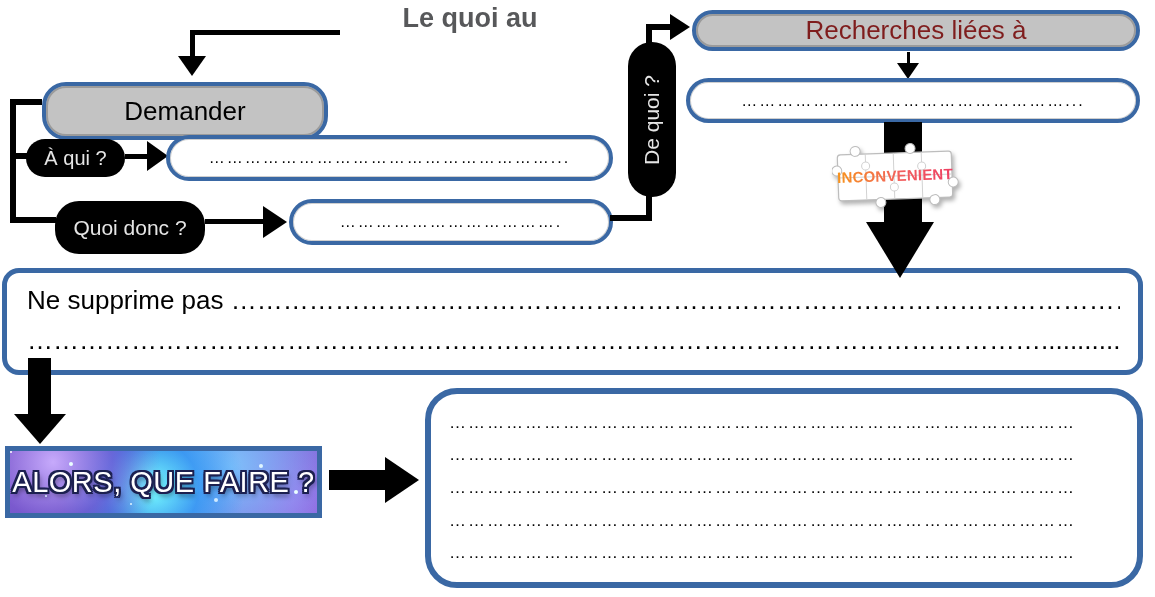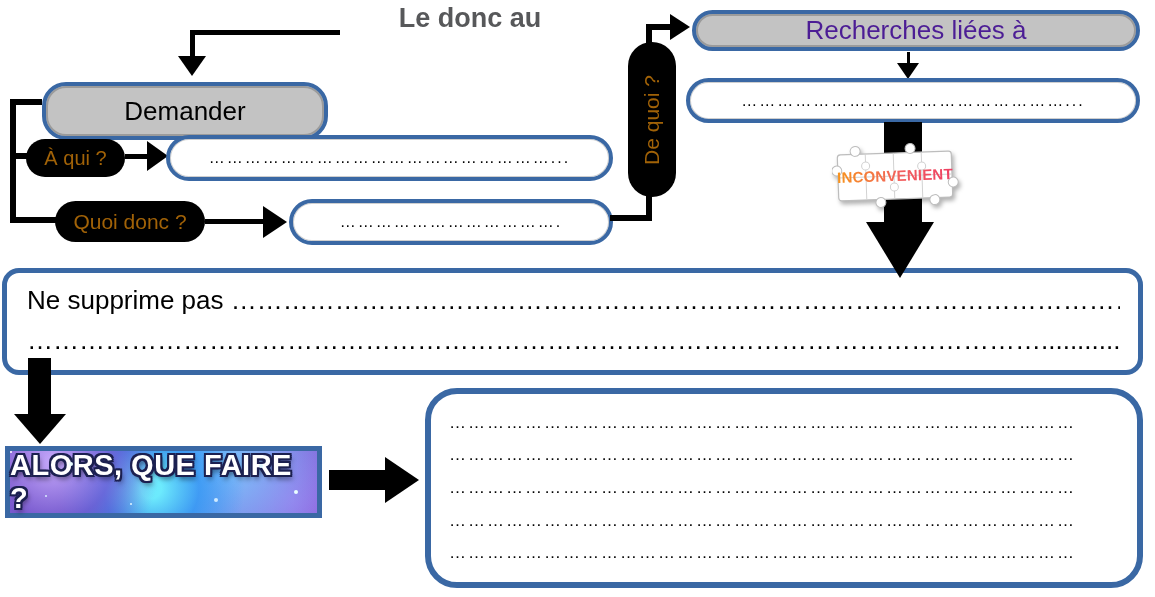--- a/index.html
+++ b/index.html
@@ -5,39 +5,39 @@
   * { margin:0; padding:0; box-sizing:border-box; }
   html,body { background:#fff; }
   body { font-family:"Liberation Sans", sans-serif; }
   #canvas {
     position:relative; width:1155px; height:597px; background:#fff; overflow:hidden;
   }
   .abs { position:absolute; }
   .connector { position:absolute; background:#000; }
   .arrowhead { position:absolute; width:0; height:0; }
   .pill-black {
-    position:absolute; background:#000; color:#a16207; border-radius:24px;
+    position:absolute; background:#000; color:#e5e5e5; border-radius:24px;
     display:flex; align-items:center; justify-content:center;
   }
   .node {
     position:absolute; border:4px solid #3a68a4; border-radius:24px; background:#fff;
     display:flex; align-items:center; justify-content:center;
   }
   .node.gray { background:#c3c3c3; box-shadow: inset 0 0 0 2px #9b9b9b; }
   .node.white { box-shadow: inset 0 0 0 1px #cfcfcf; }
   .dots { font-size:16px; letter-spacing:2px; white-space:nowrap; overflow:hidden; color:#000; text-align:center; }
   #title { left:270px; top:4px; width:400px; text-align:center; font-weight:bold;
            font-size:27px; line-height:1.07; color:#57585a; }
   #demander { left:42px; top:82px; width:286px; height:58px; font-size:26px; color:#000; }
-  #recherches { left:692px; top:10px; width:448px; height:41px; font-size:26px; color:#4c1d95; }
+  #recherches { left:692px; top:10px; width:448px; height:41px; font-size:26px; color:#7f1d1d; }
   #field1 { left:166px; top:135px; width:447px; height:46px; }
   #field2 { left:289px; top:199px; width:324px; height:46px; }
   #field3 { left:686px; top:78px; width:454px; height:45px; }
   #aqui { left:26px; top:139px; width:99px; height:38px; font-size:20px; }
-  #quoidonc { left:55px; top:201px; width:150px; height:41px; font-size:21px; }
+  #quoidonc { left:55px; top:201px; width:150px; height:53px; font-size:21px; }
   #dequoi { left:628px; top:42px; width:48px; height:155px; border-radius:26px; }
   #dequoi span { transform:rotate(-90deg); white-space:nowrap; font-size:21px; }
   #bigbox {
     position:absolute; left:2px; top:268px; width:1141px; height:107px;
     border:5px solid #3a68a4; border-radius:17px; background:#fff;
     padding:7px 18px 0 20px; z-index:1;
   }
   #bigbox .bline { font-size:26px; line-height:40px; white-space:nowrap; overflow:hidden; color:#000; }
   #banner {
     position:absolute; left:5px; top:446px; width:317px; height:72px;
@@ -50,21 +50,21 @@
       radial-gradient(circle at 92% 80%, rgba(155,115,235,.95), rgba(155,115,235,0) 55%),
       linear-gradient(100deg, #6a52c0, #2a3bb0 38%, #2a8fe0 60%, #6a52c0);
   }
   #banner::after {
     content:""; position:absolute; left:0; top:0; width:2px; height:2px; border-radius:50%;
     background:#fff;
     box-shadow: 60px 12px 0 1px #eaffff, 250px 14px 0 1px #dff6ff, 285px 40px 0 1px #eaffff,
                 205px 48px 0 1px #cfeaff, 120px 52px 0 0 #e0f4ff, 35px 44px 0 0 #d8ecff;
   }
   #banner .btxt {
-    position:relative; color:#fff; font-weight:bold; font-size:29px; letter-spacing:0.5px;
+    position:relative; color:#fff; font-weight:normal; font-size:29px; letter-spacing:0.5px;
     text-shadow:-2px -2px 0 #1c2050, 2px -2px 0 #1c2050, -2px 2px 0 #1c2050, 2px 2px 0 #1c2050,
                  0 -2px 0 #1c2050, 0 2px 0 #1c2050, -2px 0 0 #1c2050, 2px 0 0 #1c2050,
                  2px 4px 5px rgba(0,0,0,.55);
   }
   #bottombox {
     position:absolute; left:425px; top:388px; width:718px; height:200px;
     border:6px solid #3a68a4; border-radius:32px; background:#fff;
     display:flex; flex-direction:column; justify-content:space-evenly;
     padding:6px 20px 6px 18px; z-index:1;
   }
@@ -73,21 +73,21 @@
   #puzzle { left:832px; top:137px; width:127px; height:78px; z-index:4;
             filter:drop-shadow(2px 3px 2px rgba(0,0,0,.3)); }
   .z3 { z-index:3; }
 </style>
 </head>
 <body>
 
 <div id="canvas">
 
   <div id="title" class="abs">
-    <div>Le donc au</div>
+    <div>Le quoi au</div>
   </div>
 
   <div class="connector" style="left:190px; top:30px; width:150px; height:5px;"></div>
   <div class="connector" style="left:190px; top:30px; width:5px; height:28px;"></div>
   <div class="arrowhead" style="left:178px; top:56px; border-left:14px solid transparent; border-right:14px solid transparent; border-top:20px solid #000;"></div>
 
   <div class="connector" style="left:10px; top:99px; width:6px; height:124px;"></div>
   <div class="connector" style="left:14px; top:99px; width:28px; height:6px;"></div>
   <div class="connector" style="left:14px; top:153px; width:14px; height:6px;"></div>
   <div class="connector" style="left:14px; top:217px; width:42px; height:6px;"></div>

